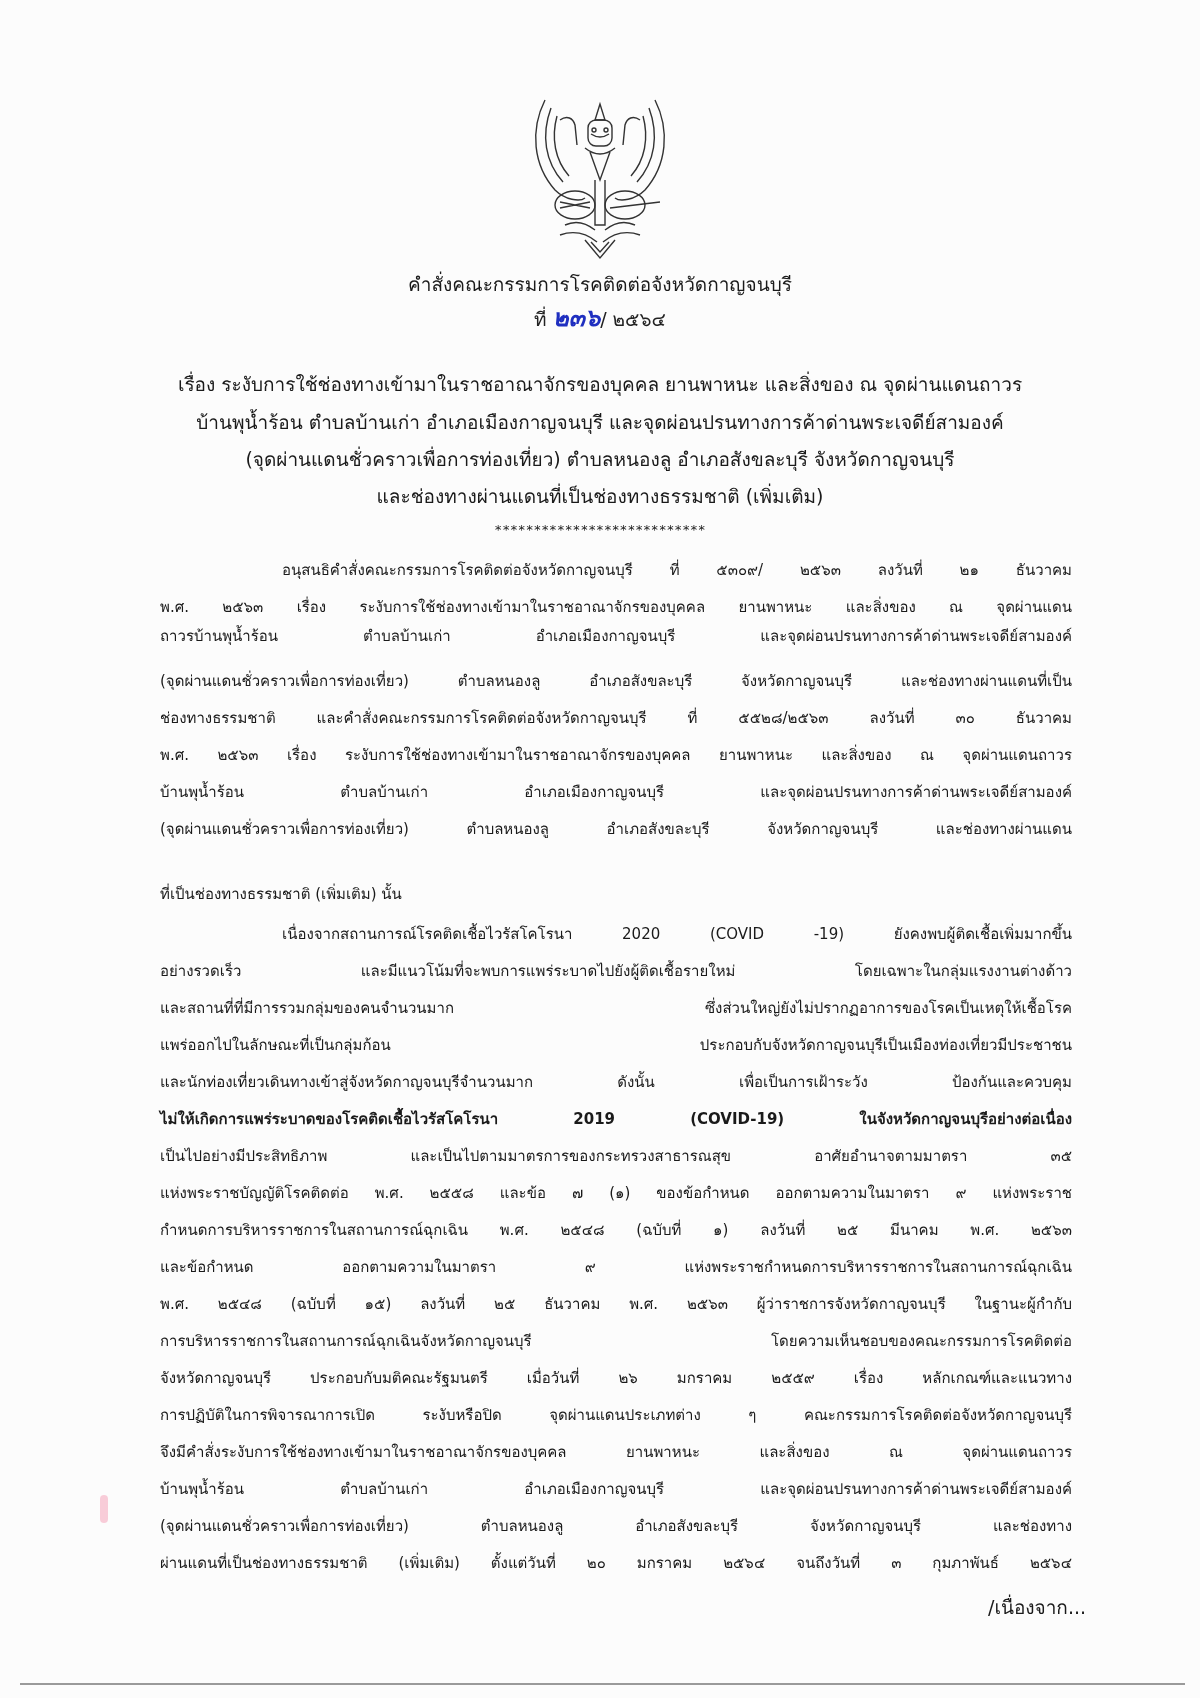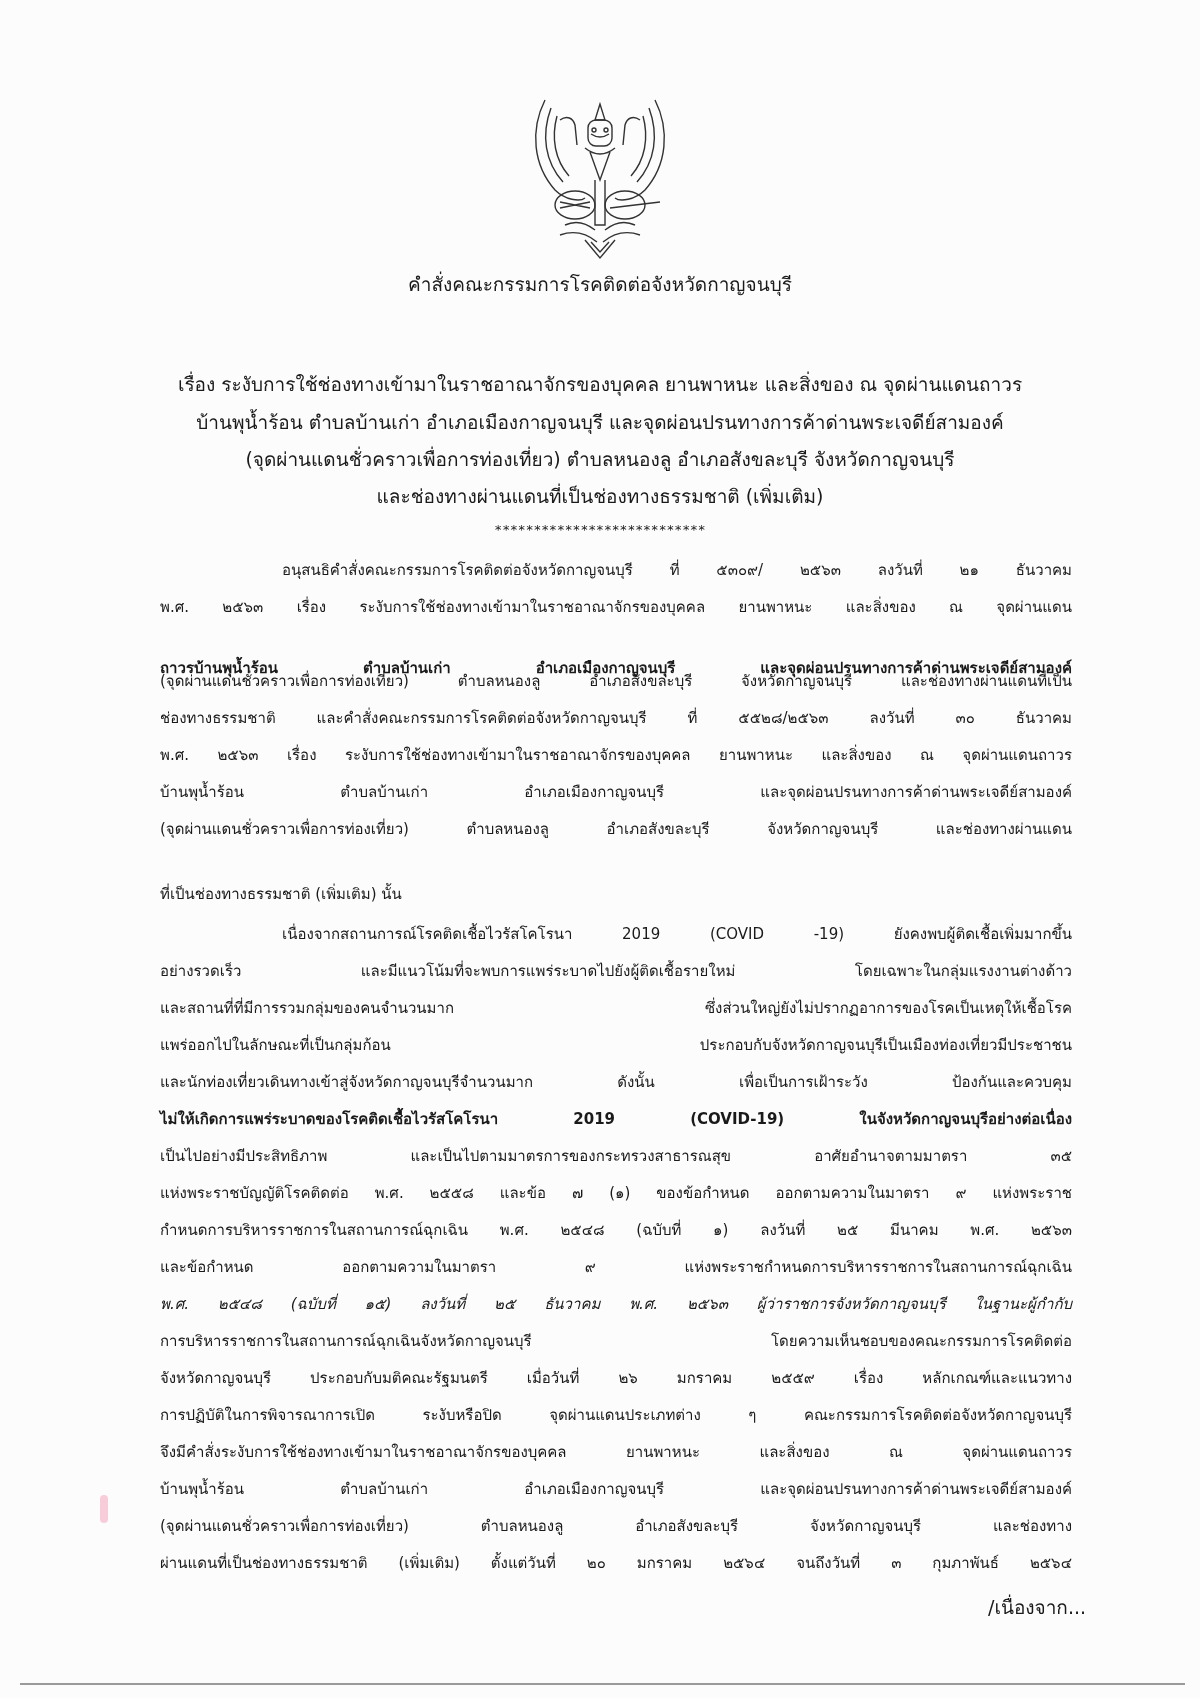--- a/index.html
+++ b/index.html
@@ -80,52 +80,56 @@
       <path d="M70 90 L70 135 L80 135 L80 90"></path>
       <path d="M40 135 Q55 128 70 140 M110 135 Q95 128 80 140"></path>
       <path d="M35 145 Q55 138 72 152 M115 145 Q95 138 78 152"></path>
       <path d="M60 150 L75 168 L90 150"></path>
       <path d="M66 152 L75 162 L84 152"></path>
     </g>
   </svg>
 
   <div class="title-line" style="top:272px;">คำสั่งคณะกรรมการโรคติดต่อจังหวัดกาญจนบุรี</div>
 
+  <div class="title-line order-no" style="top:306px;">
+    <span>ที่</span>
+    <span class="handwritten">๒๓๖</span><span>/ ๒๕๖๔</span>
+  </div>
 
   <div class="title-line" style="top:372px;">เรื่อง  ระงับการใช้ช่องทางเข้ามาในราชอาณาจักรของบุคคล ยานพาหนะ และสิ่งของ ณ จุดผ่านแดนถาวร</div>
   <div class="title-line" style="top:410px;">บ้านพุน้ำร้อน ตำบลบ้านเก่า อำเภอเมืองกาญจนบุรี และจุดผ่อนปรนทางการค้าด่านพระเจดีย์สามองค์</div>
   <div class="title-line" style="top:447px;">(จุดผ่านแดนชั่วคราวเพื่อการท่องเที่ยว) ตำบลหนองลู อำเภอสังขละบุรี จังหวัดกาญจนบุรี</div>
   <div class="title-line" style="top:484px;">และช่องทางผ่านแดนที่เป็นช่องทางธรรมชาติ (เพิ่มเติม)</div>
 
   <div class="stars">***************************</div>
 
   <div>
     <div class="para-line indent" style="top:558px;">อนุสนธิคำสั่งคณะกรรมการโรคติดต่อจังหวัดกาญจนบุรี ที่ ๕๓๐๙/ ๒๕๖๓ ลงวันที่ ๒๑ ธันวาคม</div>
     <div class="para-line" style="top:595px;">พ.ศ. ๒๕๖๓ เรื่อง ระงับการใช้ช่องทางเข้ามาในราชอาณาจักรของบุคคล ยานพาหนะ และสิ่งของ ณ จุดผ่านแดน</div>
-    <div class="para-line" style="top:656px;font-weight:bold;">ถาวรบ้านพุน้ำร้อน ตำบลบ้านเก่า อำเภอเมืองกาญจนบุรี และจุดผ่อนปรนทางการค้าด่านพระเจดีย์สามองค์</div>
+    <div class="para-line" style="top:624px;">ถาวรบ้านพุน้ำร้อน ตำบลบ้านเก่า อำเภอเมืองกาญจนบุรี และจุดผ่อนปรนทางการค้าด่านพระเจดีย์สามองค์</div>
     <div class="para-line" style="top:669px;">(จุดผ่านแดนชั่วคราวเพื่อการท่องเที่ยว) ตำบลหนองลู อำเภอสังขละบุรี จังหวัดกาญจนบุรี และช่องทางผ่านแดนที่เป็น</div>
     <div class="para-line" style="top:706px;">ช่องทางธรรมชาติ และคำสั่งคณะกรรมการโรคติดต่อจังหวัดกาญจนบุรี ที่ ๕๕๒๘/๒๕๖๓ ลงวันที่ ๓๐ ธันวาคม</div>
     <div class="para-line" style="top:743px;">พ.ศ. ๒๕๖๓ เรื่อง ระงับการใช้ช่องทางเข้ามาในราชอาณาจักรของบุคคล ยานพาหนะ และสิ่งของ ณ จุดผ่านแดนถาวร</div>
     <div class="para-line" style="top:780px;">บ้านพุน้ำร้อน ตำบลบ้านเก่า อำเภอเมืองกาญจนบุรี และจุดผ่อนปรนทางการค้าด่านพระเจดีย์สามองค์</div>
     <div class="para-line" style="top:817px;">(จุดผ่านแดนชั่วคราวเพื่อการท่องเที่ยว) ตำบลหนองลู อำเภอสังขละบุรี จังหวัดกาญจนบุรี และช่องทางผ่านแดน</div>
     <div class="para-line last" style="top:882px;">ที่เป็นช่องทางธรรมชาติ (เพิ่มเติม) นั้น</div>
   </div>
 
   <div>
-    <div class="para-line indent" style="top:922px;">เนื่องจากสถานการณ์โรคติดเชื้อไวรัสโคโรนา 2019 (COVID   -19) ยังคงพบผู้ติดเชื้อเพิ่มมากขึ้น</div>
+    <div class="para-line indent" style="top:922px;">เนื่องจากสถานการณ์โรคติดเชื้อไวรัสโคโรนา 2020 (COVID   -19) ยังคงพบผู้ติดเชื้อเพิ่มมากขึ้น</div>
     <div class="para-line" style="top:959px;">อย่างรวดเร็ว และมีแนวโน้มที่จะพบการแพร่ระบาดไปยังผู้ติดเชื้อรายใหม่ โดยเฉพาะในกลุ่มแรงงานต่างด้าว</div>
     <div class="para-line" style="top:996px;">และสถานที่ที่มีการรวมกลุ่มของคนจำนวนมาก ซึ่งส่วนใหญ่ยังไม่ปรากฏอาการของโรคเป็นเหตุให้เชื้อโรค</div>
     <div class="para-line" style="top:1033px;">แพร่ออกไปในลักษณะที่เป็นกลุ่มก้อน ประกอบกับจังหวัดกาญจนบุรีเป็นเมืองท่องเที่ยวมีประชาชน</div>
     <div class="para-line" style="top:1070px;">และนักท่องเที่ยวเดินทางเข้าสู่จังหวัดกาญจนบุรีจำนวนมาก ดังนั้น เพื่อเป็นการเฝ้าระวัง ป้องกันและควบคุม</div>
     <div class="para-line" style="top:1107px;font-weight:bold;">ไม่ให้เกิดการแพร่ระบาดของโรคติดเชื้อไวรัสโคโรนา 2019 (COVID-19) ในจังหวัดกาญจนบุรีอย่างต่อเนื่อง</div>
     <div class="para-line" style="top:1144px;">เป็นไปอย่างมีประสิทธิภาพ และเป็นไปตามมาตรการของกระทรวงสาธารณสุข อาศัยอำนาจตามมาตรา ๓๕</div>
     <div class="para-line" style="top:1181px;">แห่งพระราชบัญญัติโรคติดต่อ พ.ศ. ๒๕๕๘ และข้อ ๗ (๑) ของข้อกำหนด ออกตามความในมาตรา ๙ แห่งพระราช</div>
     <div class="para-line" style="top:1218px;">กำหนดการบริหารราชการในสถานการณ์ฉุกเฉิน พ.ศ. ๒๕๔๘ (ฉบับที่ ๑) ลงวันที่ ๒๕ มีนาคม พ.ศ. ๒๕๖๓</div>
     <div class="para-line" style="top:1255px;">และข้อกำหนด ออกตามความในมาตรา ๙ แห่งพระราชกำหนดการบริหารราชการในสถานการณ์ฉุกเฉิน</div>
-    <div class="para-line" style="top:1292px;font-style:italic;">พ.ศ. ๒๕๔๘ (ฉบับที่ ๑๕)  ลงวันที่ ๒๕ ธันวาคม พ.ศ. ๒๕๖๓ ผู้ว่าราชการจังหวัดกาญจนบุรี ในฐานะผู้กำกับ</div>
+    <div class="para-line" style="top:1292px;">พ.ศ. ๒๕๔๘ (ฉบับที่ ๑๕)  ลงวันที่ ๒๕ ธันวาคม พ.ศ. ๒๕๖๓ ผู้ว่าราชการจังหวัดกาญจนบุรี ในฐานะผู้กำกับ</div>
     <div class="para-line" style="top:1329px;">การบริหารราชการในสถานการณ์ฉุกเฉินจังหวัดกาญจนบุรี โดยความเห็นชอบของคณะกรรมการโรคติดต่อ</div>
     <div class="para-line" style="top:1366px;">จังหวัดกาญจนบุรี ประกอบกับมติคณะรัฐมนตรี เมื่อวันที่ ๒๖ มกราคม ๒๕๕๙ เรื่อง หลักเกณฑ์และแนวทาง</div>
     <div class="para-line" style="top:1403px;">การปฏิบัติในการพิจารณาการเปิด ระงับหรือปิด จุดผ่านแดนประเภทต่าง ๆ คณะกรรมการโรคติดต่อจังหวัดกาญจนบุรี</div>
     <div class="para-line" style="top:1440px;">จึงมีคำสั่งระงับการใช้ช่องทางเข้ามาในราชอาณาจักรของบุคคล ยานพาหนะ และสิ่งของ ณ จุดผ่านแดนถาวร</div>
     <div class="para-line" style="top:1477px;">บ้านพุน้ำร้อน ตำบลบ้านเก่า อำเภอเมืองกาญจนบุรี และจุดผ่อนปรนทางการค้าด่านพระเจดีย์สามองค์</div>
     <div class="para-line" style="top:1514px;">(จุดผ่านแดนชั่วคราวเพื่อการท่องเที่ยว) ตำบลหนองลู อำเภอสังขละบุรี จังหวัดกาญจนบุรี และช่องทาง</div>
     <div class="para-line" style="top:1551px;">ผ่านแดนที่เป็นช่องทางธรรมชาติ (เพิ่มเติม) ตั้งแต่วันที่ ๒๐ มกราคม ๒๕๖๔ จนถึงวันที่ ๓ กุมภาพันธ์ ๒๕๖๔</div>
   </div>
 
   <div class="continued">/เนื่องจาก...</div>

